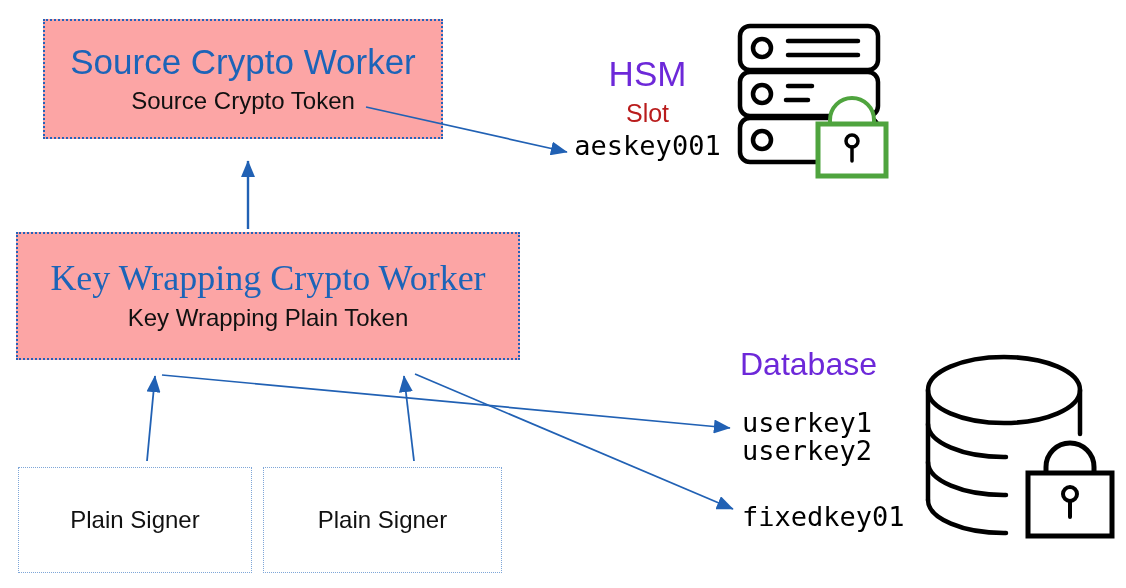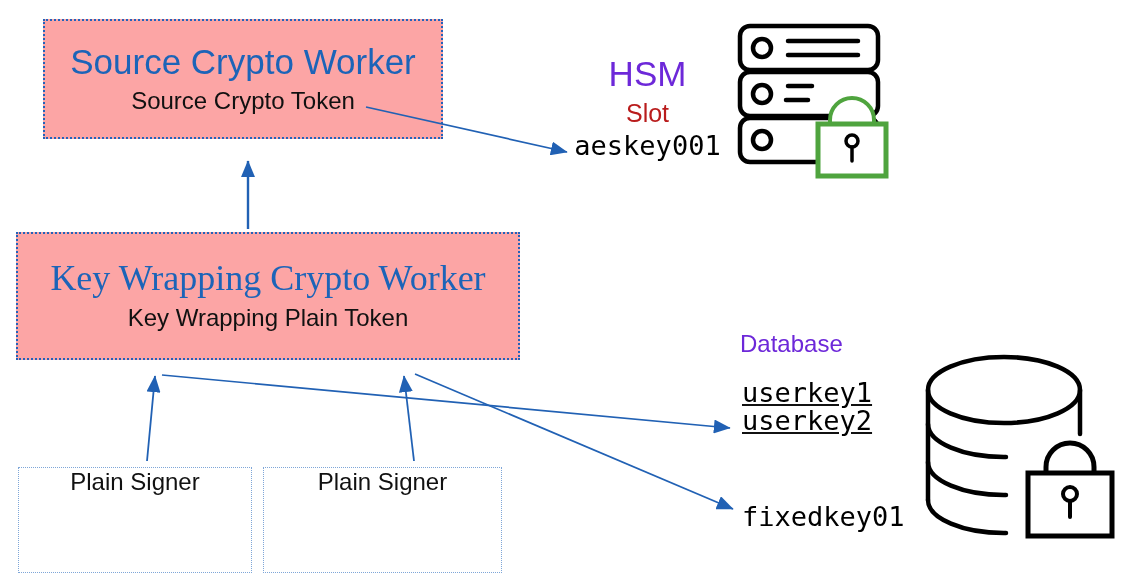--- a/index.html
+++ b/index.html
@@ -7,21 +7,21 @@
     position:relative;width:1126px;height:588px;background:#fff;overflow:hidden;
     font-family:"Liberation Sans",sans-serif;color:#111;
   }
   .dbox{
     position:absolute;border:2px dotted #2363bb;background:#fca5a5;
     display:flex;flex-direction:column;align-items:center;justify-content:center;
     text-align:center;box-sizing:border-box;
   }
   .dbox-light{
     position:absolute;border:1px dotted #7ea6d8;background:#fff;
-    display:flex;flex-direction:column;align-items:center;justify-content:flex-start;
+    display:flex;flex-direction:column;align-items:center;justify-content:center;
     text-align:center;box-sizing:border-box;
   }
   .worker-title{color:#1c64b8;font-size:35px;line-height:1.05;white-space:nowrap;}
   .token-label{color:#111;font-size:24px;line-height:1.1;margin-top:7px;white-space:nowrap;}
   .signer-line{color:#111;font-size:24px;line-height:1.16;white-space:nowrap;}
   .side-title{color:#6d28d9;font-size:34px;line-height:1;white-space:nowrap;}
   .slot-label{color:#b91c1c;font-size:25px;line-height:1;margin-top:10px;}
   .mono{font-family:"DejaVu Sans Mono","Liberation Mono",monospace;font-size:27px;line-height:28px;color:#000;white-space:nowrap;}
   .abs{position:absolute;}
   svg{display:block;}
@@ -76,22 +76,22 @@
 
   <div class="abs icon-layer-top" style="left:812px;top:88px;">
     <svg width="80" height="92" viewBox="0 0 80 92">
       <path d="M18 40 V32 a22 22 0 0 1 44 0 V40" fill="#fff" stroke="#4fa43e" stroke-width="4"></path>
       <rect x="6" y="36" width="68" height="52" fill="#fff" stroke="#4fa43e" stroke-width="5"></rect>
       <circle cx="40" cy="53" r="6" fill="#fff" stroke="#000" stroke-width="3.5"></circle>
       <path d="M40 59 V73" stroke="#000" stroke-width="3.5" stroke-linecap="round"></path>
     </svg>
   </div>
 
-  <div class="abs side-title" style="left:740px;top:332px;font-size:24px;">Database</div>
-  <div class="abs" style="left:742px;top:379px;text-decoration:underline;">
+  <div class="abs side-title" style="left:740px;top:348px;font-size:32px;">Database</div>
+  <div class="abs" style="left:742px;top:409px;">
     <div class="mono">userkey1</div>
     <div class="mono">userkey2</div>
   </div>
   <div class="abs mono" style="left:742px;top:503px;">fixedkey01</div>
 
   <div class="abs icon-layer" style="left:924px;top:352px;">
     <svg width="160" height="195" viewBox="0 0 160 195" fill="none" stroke="#000" stroke-width="4.5" stroke-linecap="round">
       <ellipse cx="80" cy="38" rx="76" ry="33" fill="#fff"></ellipse>
       <path d="M4 38 V148"></path>
       <path d="M156 38 V82"></path>

